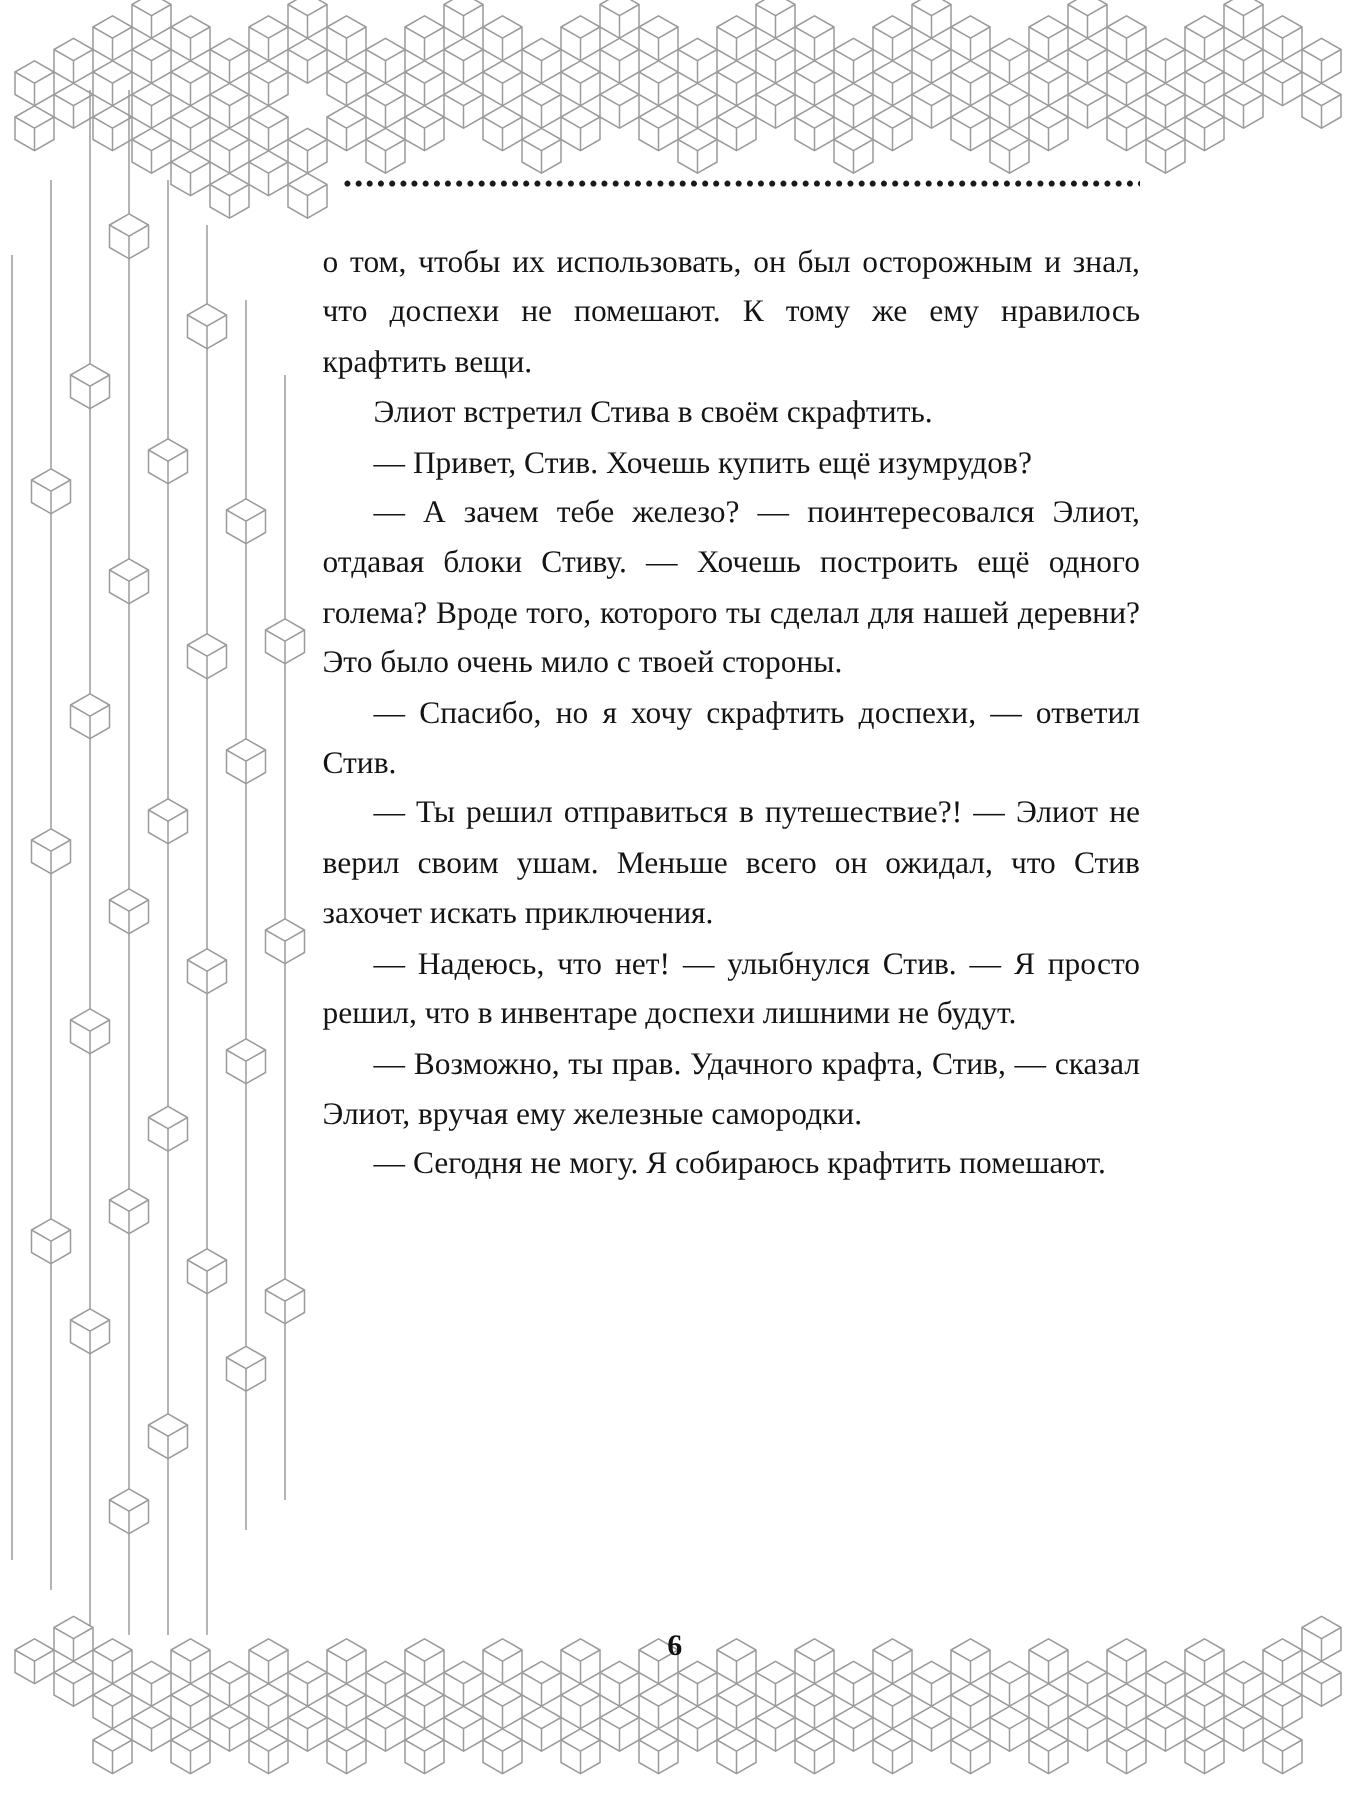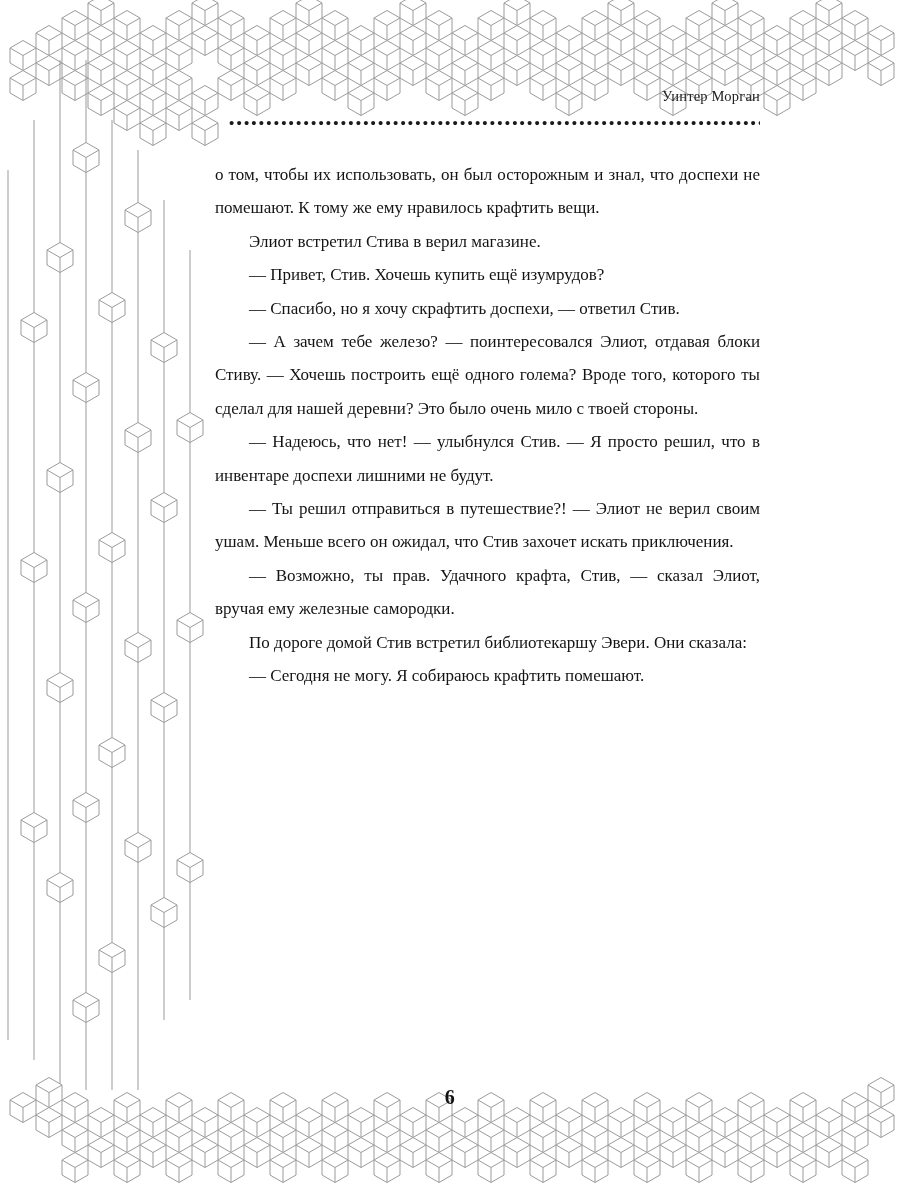--- a/index.html
+++ b/index.html
@@ -83,21 +83,21 @@
 
   .textblock {
     position: absolute;
     left: 215px;
     top: 158px;
     width: 545px;
   }
 
   .textblock p {
     margin: 0;
-    font-size: 17px;
+    font-size: 21px;
     line-height: 33.4px;
     text-align: justify;
     text-justify: inter-word;
     hyphens: manual;
     color: #141414;
   }
   .textblock p.indent {
     text-indent: 34px;
   }
 
@@ -374,34 +374,32 @@
       <use href="#cubeB" x="634" y="120"></use>
     <use href="#cubeB" x="686" y="120"></use>
       <use href="#cubeB" x="738" y="120"></use>
       <use href="#cubeB" x="790" y="120"></use>
     <use href="#cubeB" x="842" y="120"></use>
   </g>
 </svg>
 
 <div class="page">
 
-  <div class="running-head">Уинтер Морган</div>
 
   <div class="rule">
     <span class="dots">••••••••••••••••••••••••••••••••••••••••••••••••••••••••••••••••••••••••</span>
   </div>
 
   <div class="textblock">
     <p>о том, чтобы их использовать, он был осторожным и знал, что доспехи не помешают. К тому же ему нравилось крафтить вещи.</p>
-    <p class="indent">Элиот встретил Стива в верил магазине.</p>
+    <p class="indent">Элиот встретил Стива в своём скрафтить.</p>
     <p class="indent">— Привет, Стив. Хочешь купить ещё изумрудов?</p>
+    <p class="indent">— А зачем тебе железо? — поинтересовался Элиот, отдавая блоки Стиву. — Хочешь построить ещё одного голема? Вроде того, которого ты сделал для нашей деревни? Это было очень мило с твоей стороны.</p>
     <p class="indent">— Спасибо, но я хочу скрафтить доспехи, — ответил Стив.</p>
-    <p class="indent">— А зачем тебе железо? — поинтересовался Элиот, отдавая блоки Стиву. — Хочешь построить ещё одного голема? Вроде того, которого ты сделал для нашей деревни? Это было очень мило с твоей стороны.</p>
+    <p class="indent">— Ты решил отправиться в путешествие?! — Элиот не верил своим ушам. Меньше всего он ожидал, что Стив захочет искать приключения.</p>
     <p class="indent">— Надеюсь, что нет! — улыбнулся Стив. — Я просто решил, что в инвентаре доспехи лишними не будут.</p>
-    <p class="indent">— Ты решил отправиться в путешествие?! — Элиот не верил своим ушам. Меньше всего он ожидал, что Стив захочет искать приключения.</p>
     <p class="indent">— Возможно, ты прав. Удачного крафта, Стив, — сказал Элиот, вручая ему железные самородки.</p>
-    <p class="indent">По дороге домой Стив встретил библиотекаршу Эвери. Они сказала:</p>
     <p class="indent">— Сегодня не могу. Я собираюсь крафтить помешают.</p>
   </div>
 
   <div class="folio">6</div>
 
 </div>
 
 </body></html>

